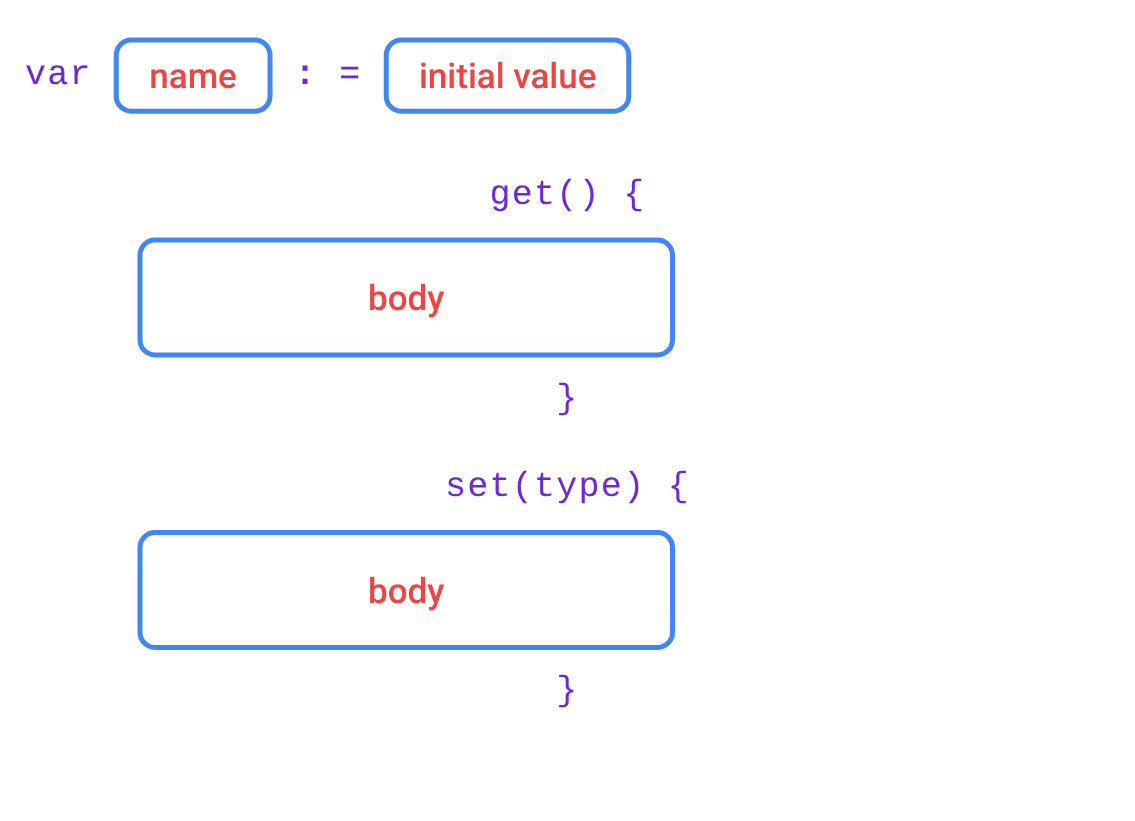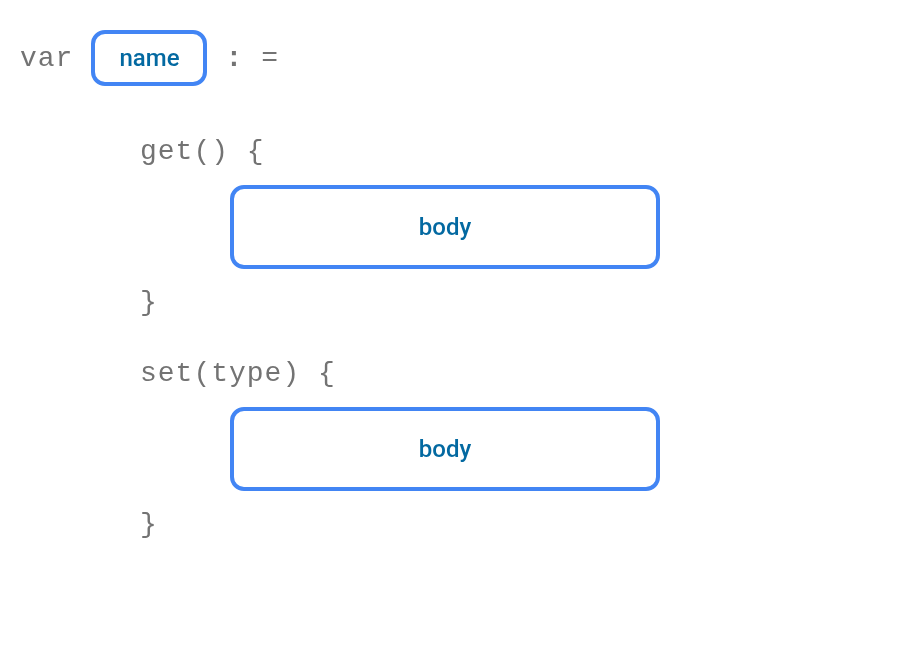--- a/index.html
+++ b/index.html
@@ -12,29 +12,29 @@
       background: #ffffff;
       font-family: -apple-system, BlinkMacSystemFont, "Segoe UI", Roboto, sans-serif;
       padding: 20px;
       width: 908px;
       height: 657px;
     }
     
     .mono {
       font-family: "Courier New", Courier, monospace;
       font-size: 28px;
-      color: #737373;
+      color: #6d28d9;
       letter-spacing: 1px;
     }
     
     .sans {
       font-family: -apple-system, BlinkMacSystemFont, "Segoe UI", Roboto, "Google Sans", sans-serif;
-      font-size: 24px;
+      font-size: 28px;
       font-weight: 500;
-      color: #0369a1;
+      color: #ef4444;
     }
     
     .pill {
       display: inline-flex;
       align-items: center;
       justify-content: center;
       border: 4px solid #4285f4;
       border-radius: 14px;
       background: #ffffff;
       padding: 10px 24px;
@@ -53,33 +53,33 @@
     
     .row1 {
       display: flex;
       align-items: center;
       gap: 18px;
       margin-bottom: 50px;
       margin-top: 10px;
     }
     
     .indent-block {
-      margin-left: 120px;
       margin-bottom: 40px;
+      text-align: center;
     }
     
     .indent-inner {
       margin-left: 90px;
       margin-top: 18px;
       margin-bottom: 18px;
     }
     
     .box-body {
       width: 430px;
-      height: 84px;
+      height: 96px;
     }
     
     .box-return {
       width: 310px;
       height: 52px;
       padding: 8px 20px;
     }
     
     .gap-stack {
       display: flex;
@@ -88,20 +88,21 @@
     }
   </style>
 </head>
 <body>
 
 <div class="row1">
   <span class="mono">var</span>
   <span class="pill sans">name</span>
   <span class="mono" style="font-weight:bold;">:</span>
   <span class="mono">=</span>
+  <span class="pill sans">initial value</span>
 </div>
 
 <div class="indent-block">
   <div class="mono">get()  {</div>
   <div class="indent-inner gap-stack">
     <div class="wide-box sans box-body">body</div>
   </div>
   <div class="mono">}</div>
 </div>
 

